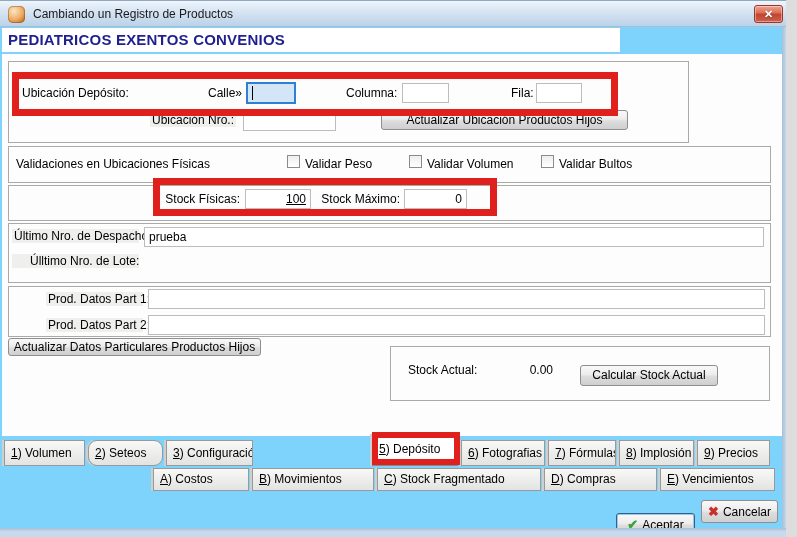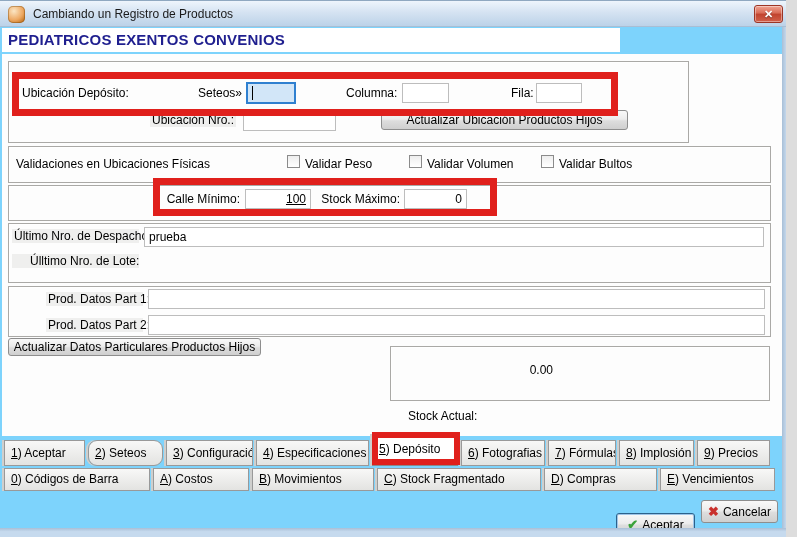--- a/index.html
+++ b/index.html
@@ -87,74 +87,73 @@
   </div>
 
   <div class="heading-strip">
     <div class="heading-text">PEDIATRICOS EXENTOS CONVENIOS</div>
   </div>
 
   <div class="panel"></div>
 
   <div class="group" style="left:8px;top:61px;width:681px;height:82px;"></div>
   <div class="lbl" style="left:22px;top:86px;">Ubicación Depósito:</div>
-  <div class="lbl ta-r" style="left:192px;top:86px;width:50px;">Seteos»</div>
+  <div class="lbl ta-r" style="left:192px;top:86px;width:50px;">Calle»</div>
   <input class="tbx focused" style="left: 246px; top: 82px; width: 50px; height: 22px;" value="">
   <div class="caret" style="left:252px;top:86px;"></div>
   <div class="lbl" style="left:346px;top:86px;">Columna:</div>
   <input class="tbx" style="left: 402px; top: 83px; width: 47px; height: 20px;" value="">
   <div class="lbl" style="left:511px;top:86px;">Fila:</div>
   <input class="tbx" style="left: 536px; top: 83px; width: 46px; height: 20px;" value="">
   <div class="lbl gray ta-r" style="left:150px;top:113px;width:86px;">Ubicación Nro.:</div>
   <input class="tbx" style="left: 243px; top: 111px; width: 93px; height: 20px;" value="">
   <div class="btn" style="left:381px;top:110px;width:247px;height:20px;line-height:18px;">Actualizar Ubicación Productos Hijos</div>
 
   <div class="group" style="left:8px;top:146px;width:763px;height:37px;"></div>
   <div class="lbl" style="left:16px;top:157px;">Validaciones en Ubicaciones Físicas</div>
   <div class="cb" style="left:287px;top:155px;"></div>
   <div class="lbl" style="left:305px;top:157px;">Validar Peso</div>
   <div class="cb" style="left:409px;top:155px;"></div>
   <div class="lbl" style="left:427px;top:157px;">Validar Volumen</div>
   <div class="cb" style="left:541px;top:155px;"></div>
   <div class="lbl" style="left:559px;top:157px;">Validar Bultos</div>
 
   <div class="group" style="left:8px;top:185px;width:763px;height:36px;"></div>
-  <div class="lbl ta-r" style="left:160px;top:192px;width:80px;">Calle Mínimo:</div>
+  <div class="lbl ta-r" style="left:160px;top:192px;width:80px;">Stock Físicas:</div>
   <input class="tbx num" style="left: 245px; top: 189px; width: 66px; height: 20px; text-decoration: underline;" value="100">
   <div class="lbl ta-r" style="left:315px;top:192px;width:85px;">Stock Máximo:</div>
   <input class="tbx num" style="left: 404px; top: 189px; width: 63px; height: 20px;" value="0">
 
   <div class="group" style="left:8px;top:223px;width:763px;height:60px;"></div>
   <div class="lbl gray ta-r" style="left:12px;top:229px;width:127px;">Último Nro. de Despacho:</div>
   <input class="tbx" style="left: 144px; top: 227px; width: 620px; height: 20px;" value="prueba">
   <div class="lbl gray ta-r" style="left:12px;top:254px;width:127px;padding-left:18px;">Úlltimo Nro. de Lote:</div>
 
   <div class="group" style="left:8px;top:286px;width:763px;height:51px;"></div>
   <div class="lbl gray ta-r" style="left:46px;top:292px;width:97px;">Prod. Datos Part 1:</div>
   <input class="tbx" style="left: 148px; top: 289px; width: 617px; height: 20px;" value="">
   <div class="lbl gray ta-r" style="left:46px;top:318px;width:97px;">Prod. Datos Part 2:</div>
   <input class="tbx" style="left: 148px; top: 315px; width: 617px; height: 20px;" value="">
 
   <div class="btn" style="left:8px;top:338px;width:253px;height:18px;line-height:16px;">Actualizar Datos Particulares Productos Hijos</div>
 
   <div class="group" style="left:390px;top:346px;width:380px;height:55px;"></div>
-  <div class="lbl" style="left:408px;top:363px;margin-top:46px;">Stock Actual:</div>
+  <div class="lbl" style="left:408px;top:363px;">Stock Actual:</div>
   <div class="lbl ta-r" style="left:500px;top:363px;width:53px;">0.00</div>
+  <div class="btn" style="left:580px;top:365px;width:138px;height:21px;line-height:19px;">Calcular Stock Actual</div>
 
-  <div class="tab row1" style="left:4px;width:81px;"><span class="u">1</span><span>) Aceptar</span></div>
+  <div class="tab row1" style="left:4px;width:81px;"><span class="u">1</span><span>) Volumen</span></div>
   <div class="tab row1" style="left:88px;width:75px;border-radius:9px;"><span class="u">2</span><span>) Seteos</span></div>
   <div class="tab row1" style="left:166px;width:87px;"><span class="u">3</span><span>) Configuración</span></div>
-  <div class="tab row1" style="left:256px;width:113px;"><span class="u">4</span><span>) Especificaciones</span></div>
   <div class="tab row1 active" style="left:372px;width:86px;"><span class="u">5</span><span>) Depósito</span></div>
   <div class="tab row1" style="left:461px;width:84px;"><span class="u">6</span><span>) Fotografias</span></div>
   <div class="tab row1" style="left:548px;width:68px;"><span class="u">7</span><span>) Fórmulas</span></div>
   <div class="tab row1" style="left:619px;width:75px;"><span class="u">8</span><span>) Implosión</span></div>
   <div class="tab row1" style="left:697px;width:73px;"><span class="u">9</span><span>) Precios</span></div>
 
-  <div class="tab row2" style="left:4px;width:146px;"><span class="u">0</span><span>) Códigos de Barra</span></div>
   <div class="tab row2" style="left:153px;width:96px;"><span class="u">A</span><span>) Costos</span></div>
   <div class="tab row2" style="left:377px;width:164px;"><span class="u">C</span><span>) Stock Fragmentado</span></div>
   <div class="tab row2" style="left:252px;width:122px;"><span class="u">B</span><span>) Movimientos</span></div>
   <div class="tab row2" style="left:544px;width:113px;"><span class="u">D</span><span>) Compras</span></div>
   <div class="tab row2" style="left:660px;width:115px;"><span class="u">E</span><span>) Vencimientos</span></div>
 
   <div class="btn btn-footer btn-accept" style="left:616px;top:500px;width:79px;"><span class="icn-check">✔</span><span>Aceptar</span></div>
   <div class="btn btn-footer" style="left:701px;top:500px;width:77px;"><span class="icn-cross">✖</span><span>Cancelar</span></div>
 
   <div class="edge-right"></div>

